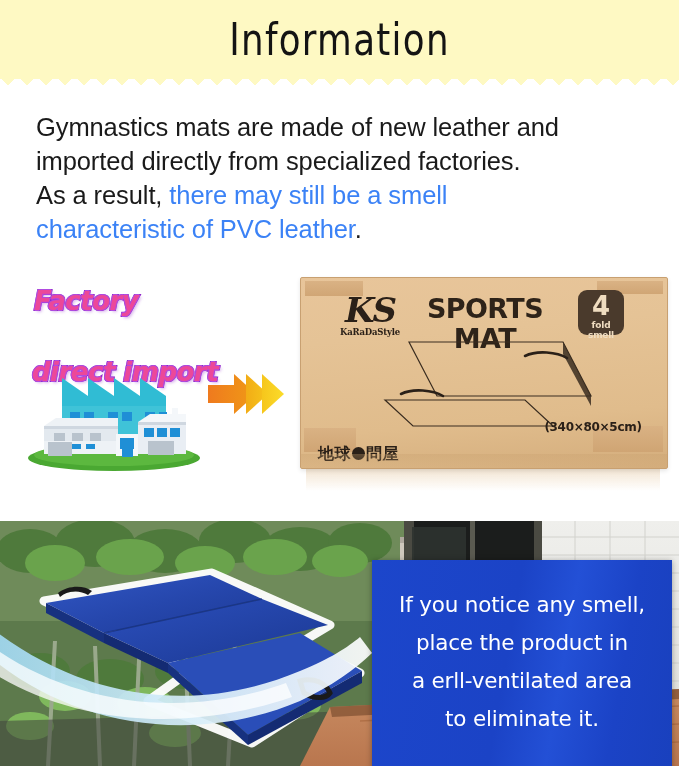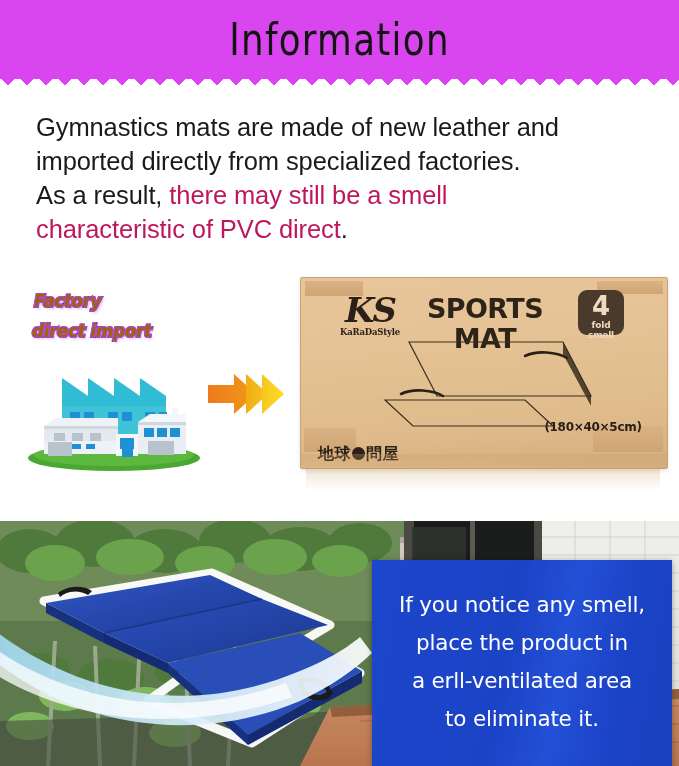--- a/index.html
+++ b/index.html
@@ -14,21 +14,21 @@
     overflow: hidden;
     font-family: "Liberation Sans", "DejaVu Sans", sans-serif;
   }
 
   
   .header {
     position: absolute;
     left: 0; top: 0;
     width: 679px;
     height: 92px;
-    background: #d946ef;
+    background: #fef9c3;
     overflow: hidden;
   }
   .header-title {
     position: absolute;
     left: 0; top: 14px;
     width: 679px;
     text-align: center;
     font-size: 45px;
     line-height: 52px;
     letter-spacing: 1.5px;
@@ -53,42 +53,42 @@
     position: absolute;
     left: 36px; top: 110px;
     width: 620px;
     font-size: 25.5px;
     line-height: 34px;
     color: #1a1a1a;
     font-family: Liberation Sans, sans-serif;
     font-stretch: condensed;
     letter-spacing: -0.1px;
   }
-  .body-text .red { color: #be185d; }
+  .body-text .red { color: #3b82f6; }
 
   
   .fdi {
     position: absolute;
     left: 34px; top: 286px;
     width: 250px;
     font-family: "DejaVu Sans", sans-serif;
-    font-size: 17px;
+    font-size: 26px;
     line-height: 30px;
     font-weight: bold;
     font-style: italic;
     letter-spacing: -0.5px;
-    color: #a16207;
+    color: #ec4899;
     -webkit-text-stroke: 2.2px #8e28c8;
     paint-order: stroke fill;
     text-shadow:
        1px 0 0 #b14be0, -1px 0 0 #b14be0,
        0 1px 0 #b14be0, 0 -1px 0 #b14be0,
        2px 2px 3px rgba(142,40,200,0.35);
   }
-  .fdi .l2 { margin-left: -2px; }
+  .fdi .l2 { margin-left: -2px; margin-top: 41px; }
 
   
   .factory {
     position: absolute;
     left: 26px; top: 356px;
     width: 176px;
     height: 116px;
   }
 
   
@@ -261,21 +261,21 @@
 
 <div class="header">
   <div class="header-title">Information</div>
   <div class="zigzag"></div>
 </div>
 
 <div class="body-text">
   <div>Gymnastics mats are made of new leather and</div>
   <div>imported directly from specialized factories.</div>
   <div><span>As a result, </span><span class="red">there may still be a smell</span></div>
-  <div><span class="red">characteristic of PVC direct</span><span>.</span></div>
+  <div><span class="red">characteristic of PVC leather</span><span>.</span></div>
 </div>
 
 <div class="fdi">
   <div class="l1">Factory</div>
   <div class="l2">direct import</div>
 </div>
 
 <div class="factory">
   <svg viewBox="0 0 176 116" width="176" height="116">
     <ellipse cx="88" cy="102" rx="86" ry="13" fill="#4aa832"></ellipse>
@@ -387,21 +387,21 @@
       <path d="M8,60 L148,60 L176,86 L36,86 Z" fill="none" stroke="#3a2d20" stroke-width="1.2"></path>
       <path d="M24,54 C36,48 56,50 66,56" fill="none" stroke="#2a2018" stroke-width="2.6" stroke-linecap="round"></path>
       <path d="M148,16 C160,10 180,12 190,18" fill="none" stroke="#2a2018" stroke-width="2.6" stroke-linecap="round"></path>
     </svg>
 
     <div class="box-brandjp">
       <span>地球</span><span style="display:inline-block;width:13px;height:13px;border-radius:50%;background:#2a2018;vertical-align:-1px;margin:0 1px;"></span><span>問屋</span>
     </div>
 
     <div class="box-dims">
-      <div class="d2">(180×40×5cm)</div>
+      <div class="d2">(340×80×5cm)</div>
     </div>
     <div class="box-shadowline"></div>
   </div>
 </div>
 
 <div class="photo">
   <svg width="679" height="245" viewBox="0 0 679 245">
     <defs>
       <linearGradient id="sky" x1="0" y1="0" x2="0" y2="1">
         <stop offset="0" stop-color="#dfeaf2"></stop>

